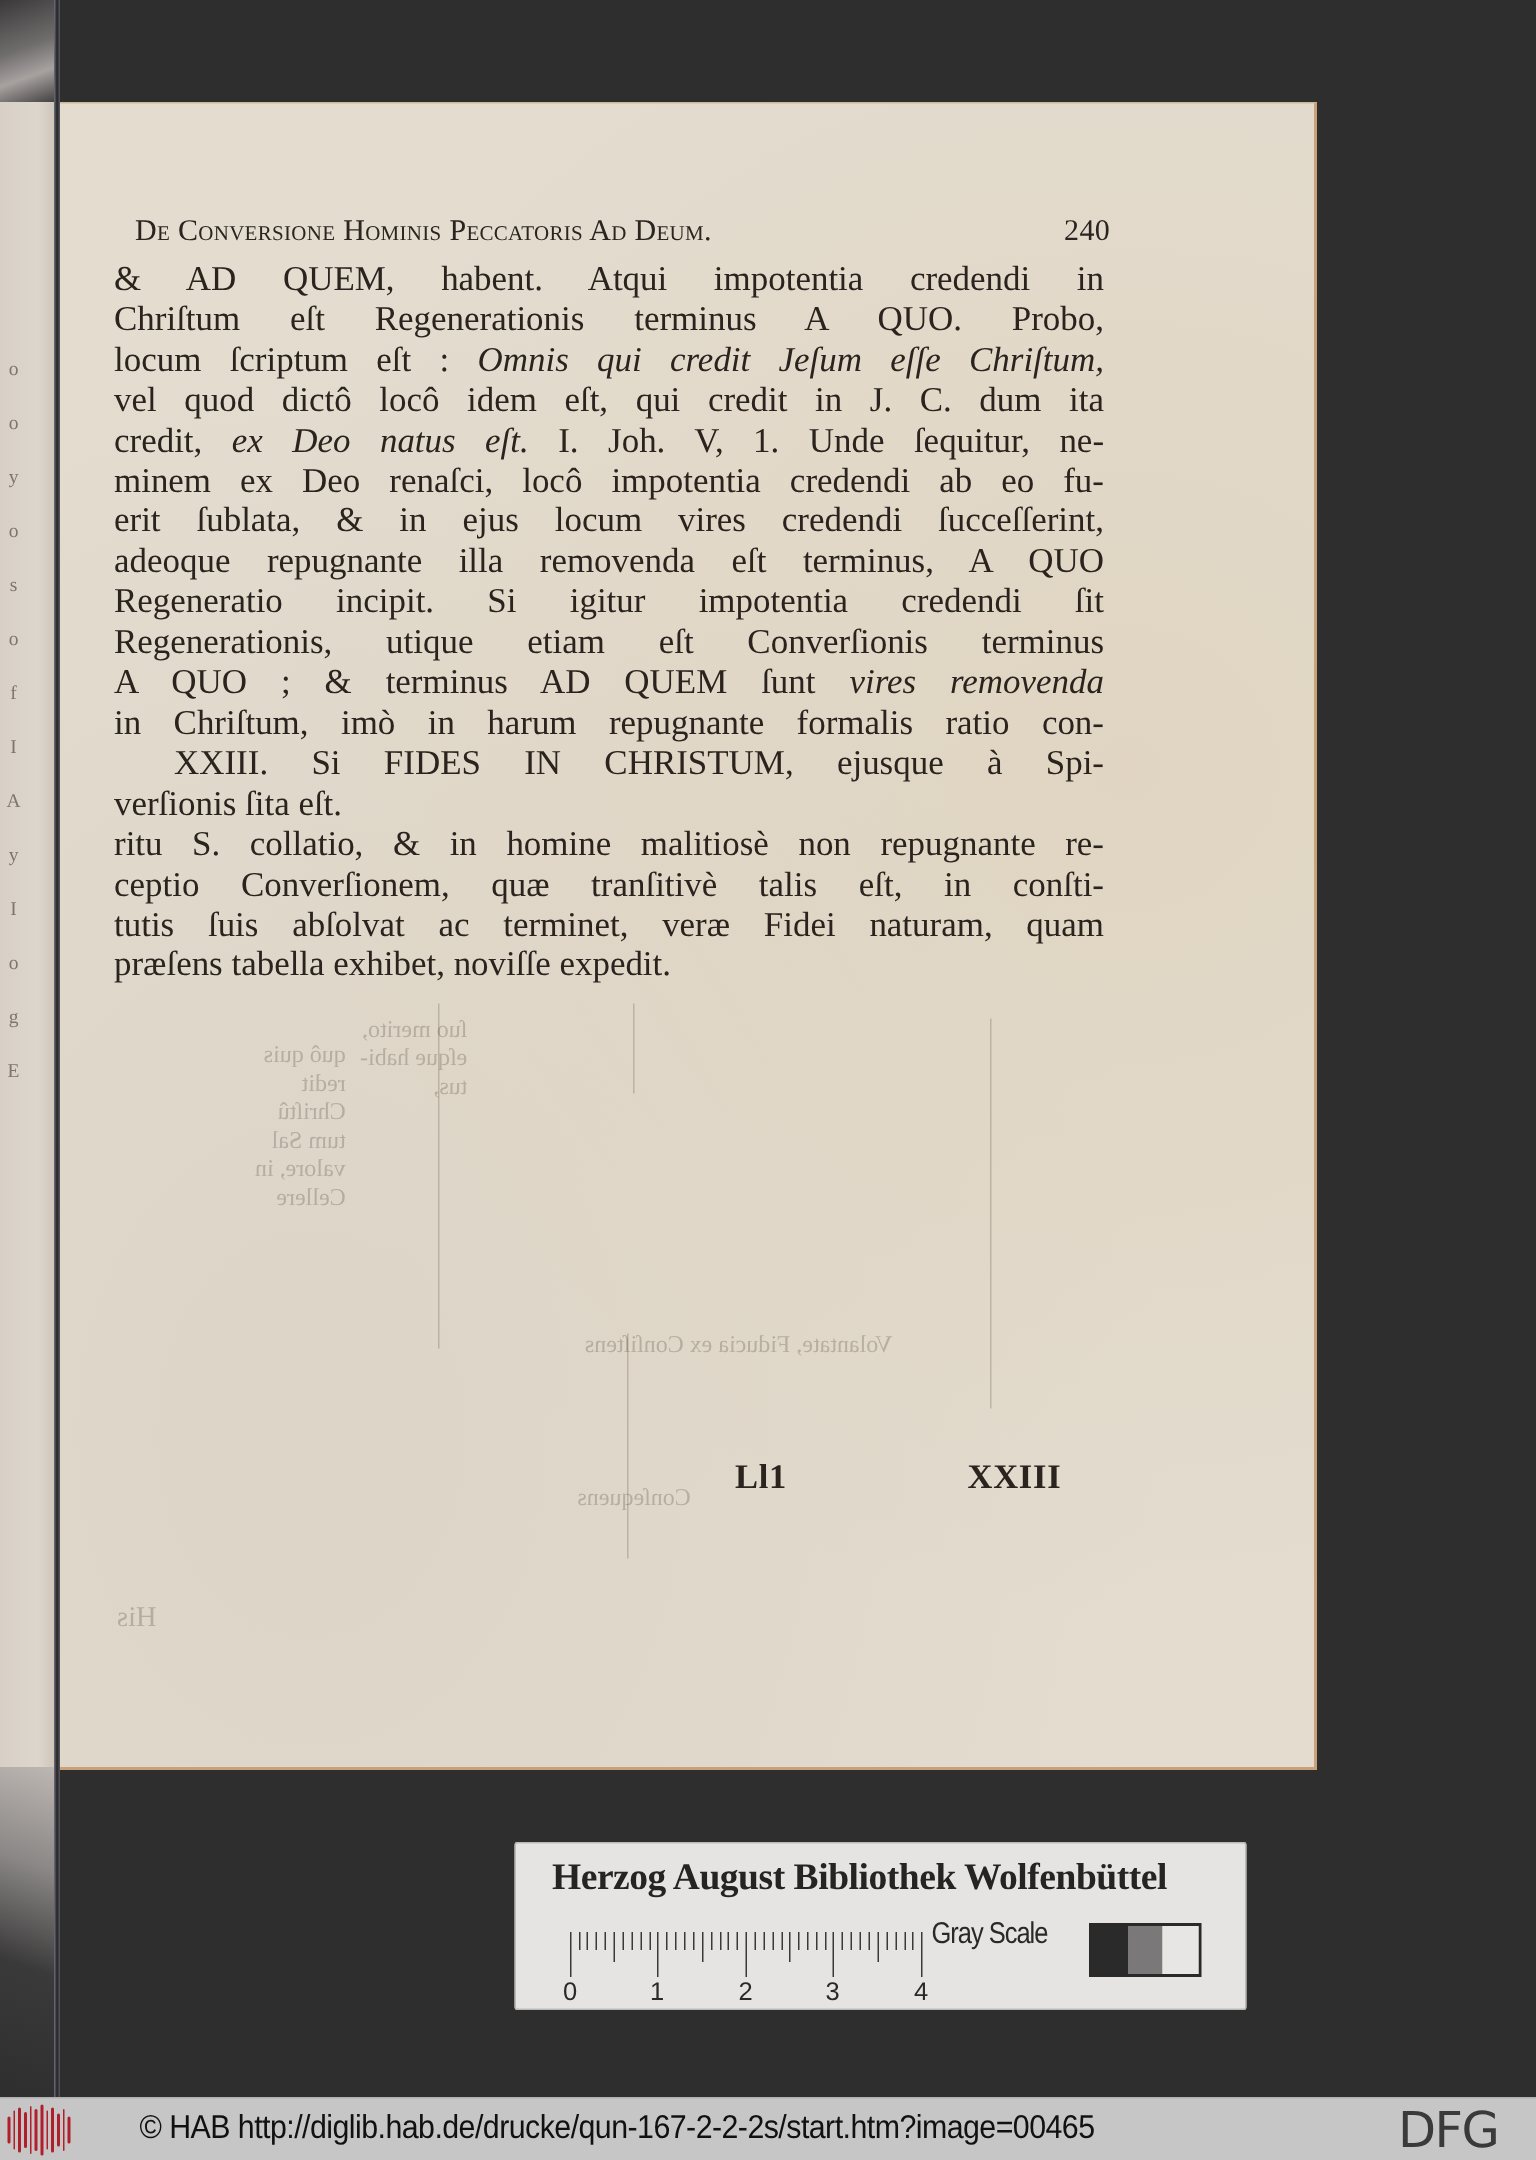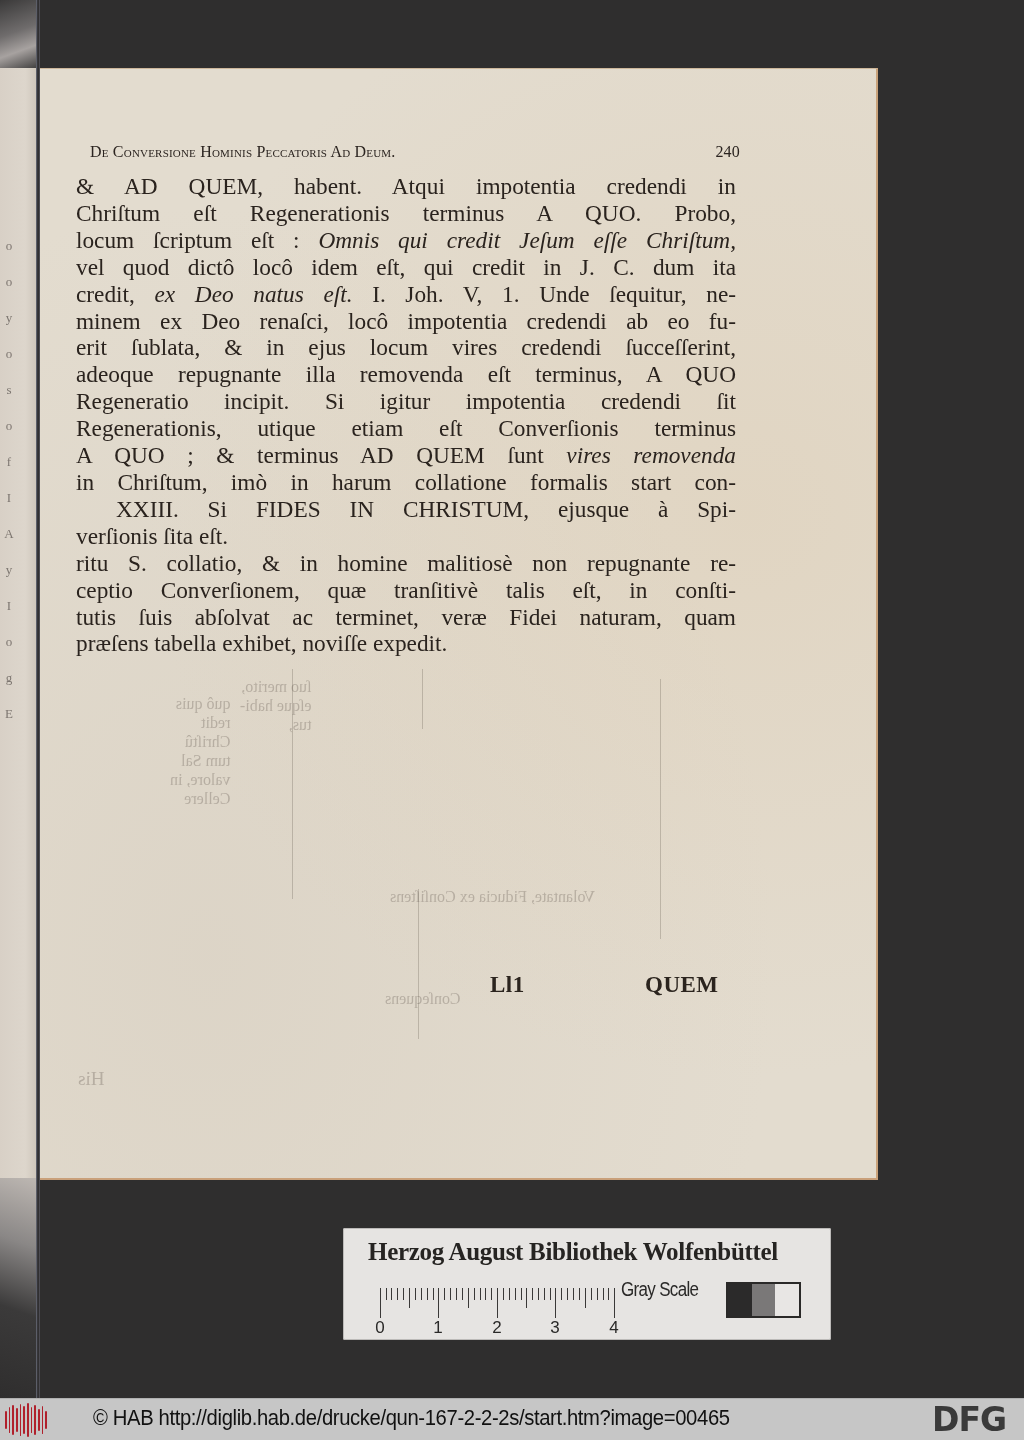--- a/index.html
+++ b/index.html
@@ -38,21 +38,21 @@
       background-image:
         radial-gradient(ellipse at 85% 40%, rgba(220,200,170,0.35), transparent 60%),
         radial-gradient(ellipse at 20% 80%, rgba(205,195,180,0.3), transparent 60%);
       border-right: 2px solid #c9a27a;
       border-bottom: 2px solid #c9a07a;
       border-top: 1px solid #cdb79b;
     }
 
     .running-head {
       position: absolute; left: 50px; top: 74px; width: 650px; height: 32px;
-      font-size: 16px; color: #2b2420; letter-spacing: 0.2px; white-space: nowrap;
+      font-size: 20px; color: #2b2420; letter-spacing: 0.2px; white-space: nowrap;
     }
     .running-head .title { font-variant: small-caps; }
     .running-head .page-number { position: absolute; right: 0; top: 0; }
 
     .body-text {
       position: absolute; left: 36px; top: 100px; width: 660px;
       font-size: 23.3px; line-height: 26.9px; color: #2a231e;
       text-align: justify; text-align-last: justify;
     }
     .body-text .line { display: block; white-space: nowrap; text-align-last: justify; }
@@ -102,21 +102,21 @@
       background: #c6c6c6; border-top: 1px solid #b0b0b0;
     }
     .hab-logo { position: absolute; left: 5px; top: 4px; width: 42px; height: 34px; display: flex; gap: 2px; align-items: center; }
     .hab-logo span { display: block; width: 2px; background: #b0202c; border-radius: 1px; }
     .footer-text {
       position: absolute; left: 93px; top: 6px;
       font-family: "Liberation Sans", sans-serif; font-size: 22px; color: #111; white-space: nowrap;
       letter-spacing: -0.4px; transform: scaleX(0.92); transform-origin: left;
     }
     .dfg-logo {
-      position: absolute; left: 932px; top: 3px; font-family: "DejaVu Sans", sans-serif; font-weight: bold;
+      position: absolute; left: 932px; top: 3px; font-family: "DejaVu Sans", sans-serif; font-weight: normal;
       font-size: 33px; color: #3a3a3a; letter-spacing: -1px; line-height: 36px;
     }
   </style>
 </head>
 <body>
 
 <div class="scan-area">
   <div class="left-strip-top"></div>
   <div class="left-strip">
     <div class="margin-glyphs">
@@ -150,21 +150,21 @@
       <span class="line">Chriſtum eſt Regenerationis terminus A QUO. Probo,</span>
       <span class="line"><span>locum ſcriptum eſt : </span><i>Omnis qui credit Jeſum eſſe Chriſtum,</i></span>
       <span class="line">vel quod dictô locô idem eſt, qui credit in J. C. dum ita</span>
       <span class="line"><span>credit, </span><i>ex Deo natus eſt.</i><span> I. Joh. V, 1. Unde ſequitur, ne-</span></span>
       <span class="line">minem ex Deo renaſci, locô impotentia credendi ab eo fu-</span>
       <span class="line">erit ſublata, &amp; in ejus locum vires credendi ſucceſſerint,</span>
       <span class="line">adeoque repugnante illa removenda eſt terminus, A QUO</span>
       <span class="line">Regeneratio incipit. Si igitur impotentia credendi ſit</span>
       <span class="line">Regenerationis, utique etiam eſt Converſionis terminus</span>
       <span class="line"><span>A QUO ; &amp; terminus AD QUEM ſunt </span><i>vires removenda</i></span>
-      <span class="line">in Chriſtum, imò in harum collatione formalis start con-</span>
+      <span class="line">in Chriſtum, imò in harum repugnante formalis ratio con-</span>
       <span class="line indent">XXIII. Si FIDES IN CHRISTUM, ejusque à Spi-</span>
       <span class="line last">verſionis ſita eſt.</span>
       <span class="line">ritu S. collatio, &amp; in homine malitiosè non repugnante re-</span>
       <span class="line">ceptio Converſionem, quæ tranſitivè talis eſt, in conſti-</span>
       <span class="line">tutis ſuis abſolvat ac terminet, veræ Fidei naturam, quam</span>
       <span class="line last">præſens tabella exhibet, noviſſe expedit.</span>
     </div>
 
     <div class="ghost" style="left:200px; top:608px;">
       <div>ſuo merito,</div>
@@ -187,21 +187,21 @@
     </div>
     <div class="ghost" style="left:38px; top:1000px; font-size:19px;">
       <div>His</div>
     </div>
     <div class="ghost-rule" style="left:252px; top:600px; height:230px;"></div>
     <div class="ghost-rule" style="left:382px; top:600px; height:60px;"></div>
     <div class="ghost-rule" style="left:378px; top:820px; height:150px;"></div>
     <div class="ghost-rule" style="left:620px; top:610px; height:260px;"></div>
 
     <div class="catchwords signature">Ll1</div>
-    <div class="catchwords catchword">QUEM</div>
+    <div class="catchwords catchword">XXIII</div>
   </div>
 
   <div class="ref-card">
     <div class="card-title">Herzog August Bibliothek Wolfenbüttel</div>
     <div class="ruler">
 
       <div class="tick" style="left:0; height:30px;"></div>
       <div class="tick" style="left:6px; height:12px;"></div>
       <div class="tick" style="left:11px; height:12px;"></div>
       <div class="tick" style="left:17px; height:12px;"></div>

